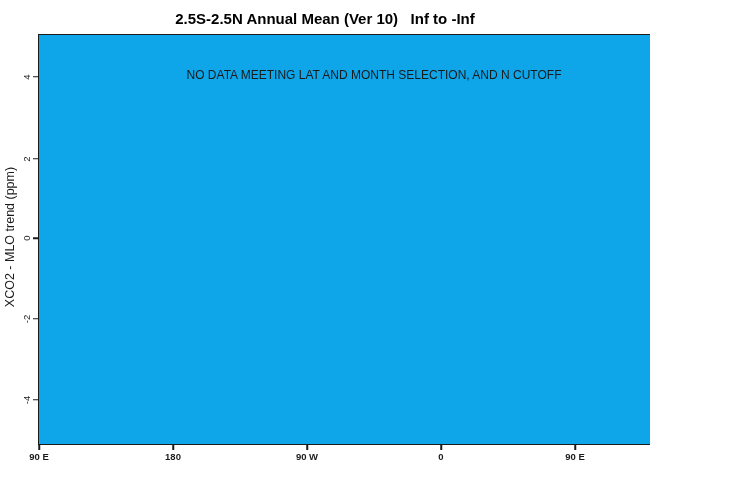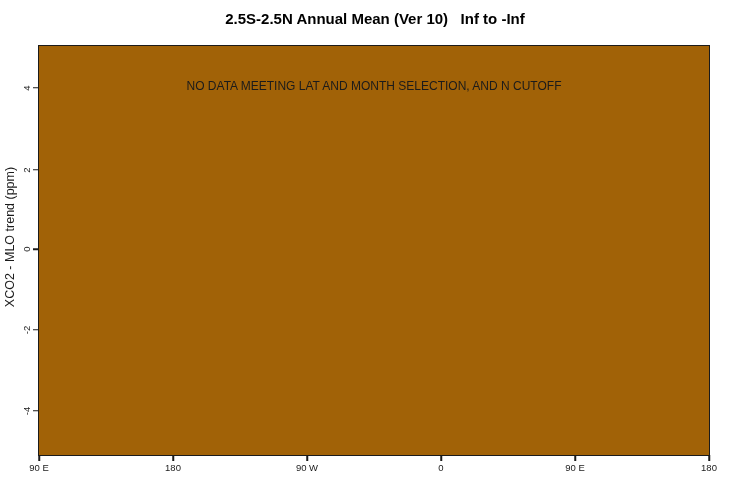--- a/index.html
+++ b/index.html
@@ -3,46 +3,46 @@
 <meta charset="utf-8">
 <style>
   html, body {
     margin: 0;
     padding: 0;
     background: #ffffff;
     font-family: "Liberation Sans", "DejaVu Sans", sans-serif;
   }
   .figure {
     position: relative;
-    width: 750px;
+    width: 650px;
     height: 500px;
     background: #ffffff;
     overflow: hidden;
     color: #1b1b1b;
   }
   .chart-title {
     position: absolute;
     left: 0;
     right: 0;
     top: 10px;
     text-align: center;
     font-size: 15px;
     font-weight: bold;
     white-space: pre;
     color: #000000;
   }
   .plot-box {
     position: absolute;
     left: 38px;
-    top: 45px;
+    top: 34px;
     width: 672px;
     height: 411px;
     border: 1.5px solid #1b1b1b;
     box-sizing: border-box;
-    background: #a16207;
+    background: #0ea5e9;
   }
   .no-data-annotation {
     position: absolute;
     left: 50%;
     top: 40px;
     transform: translate(-50%, -50%);
     font-size: 12px;
     white-space: nowrap;
     color: #1b1b1b;
   }
@@ -54,20 +54,21 @@
     background: #1b1b1b;
     transform: translateX(-50%);
   }
   .tick-x-label {
     position: absolute;
     top: calc(100% + 7px);
     transform: translateX(-50%);
     font-size: 9.5px;
     white-space: nowrap;
     color: #1b1b1b;
+    font-weight: bold;
   }
   .tick-y {
     position: absolute;
     right: 100%;
     height: 1.5px;
     width: 6px;
     background: #1b1b1b;
     transform: translateY(-50%);
   }
   .tick-y-label {

